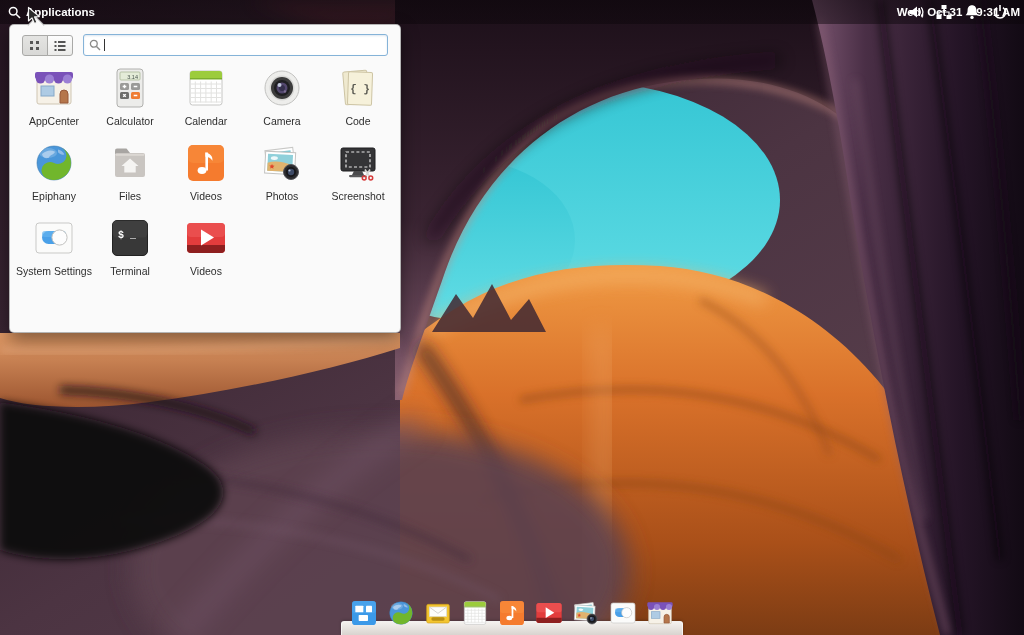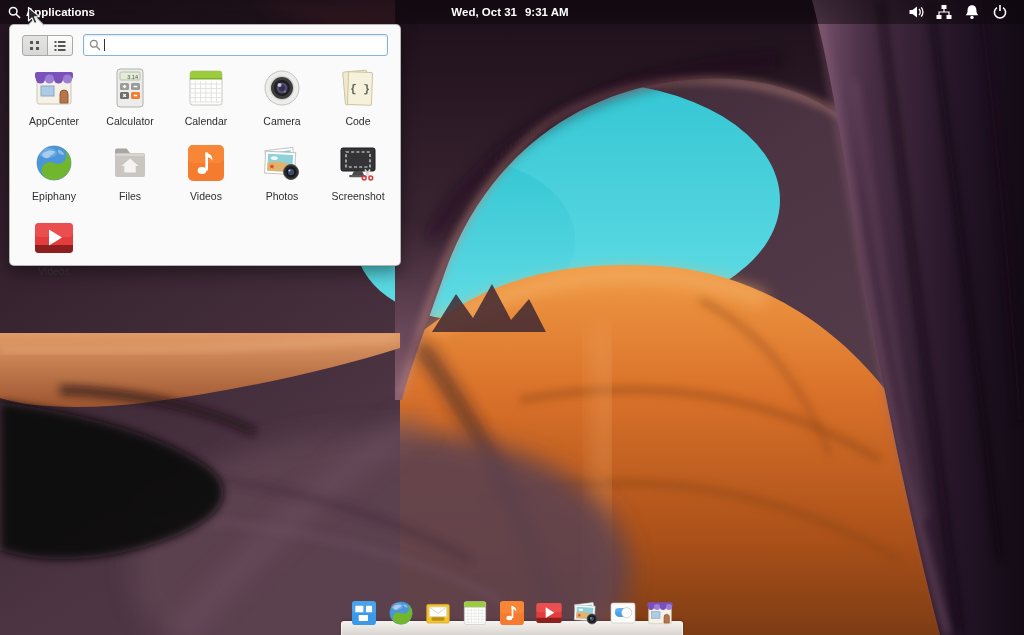--- a/index.html
+++ b/index.html
@@ -10,28 +10,28 @@
   }
   
   #wallpaper{position:absolute;inset:0;z-index:0;}
   
   .panel{
     position:absolute;top:0;left:0;right:0;height:24px;z-index:30;
     background:linear-gradient(rgba(10,5,9,.55),rgba(10,5,9,.45));
     color:#fff;display:flex;align-items:center;font-size:11.5px;font-weight:600;
   }
   .panel-left{display:flex;align-items:center;gap:5px;padding-left:8px;cursor:default;}
-  .panel-center{position:absolute;left:0;right:4px;display:flex;justify-content:center;gap:8px;pointer-events:none;}
+  .panel-center{position:absolute;left:0;right:4px;display:flex;justify-content:flex-end;gap:14px;pointer-events:none;}
   .panel-center span{pointer-events:auto;}
   .panel-right{margin-left:auto;display:flex;align-items:center;padding-right:10px;}
   .indicator{display:flex;align-items:center;justify-content:center;width:28px;height:24px;}
   .panel svg{display:block;}
   
   .launcher{
-    position:absolute;left:9px;top:24px;width:392px;height:242px;z-index:40;
+    position:absolute;left:9px;top:24px;width:392px;height:309px;z-index:40;
     background:#fafafa;border:1px solid rgba(0,0,0,.28);border-radius:5px;
     box-shadow:0 6px 18px rgba(0,0,0,.45);
     box-sizing:border-box;padding:9px 6px;
   }
   .launcher .arrow{
     position:absolute;top:-6px;left:20px;width:11px;height:11px;background:#fafafa;
     border-left:1px solid rgba(0,0,0,.28);border-top:1px solid rgba(0,0,0,.28);
     transform:rotate(45deg);
   }
   .topbar{display:flex;align-items:center;gap:10px;height:22px;margin:0 6px;}
@@ -424,20 +424,32 @@
       <div class="app-label">Photos</div>
     </div>
     <div class="app-cell">
       <svg class="ico">
           <use href="#i-screenshot"></use>
         </svg>
       <div class="app-label">Screenshot</div>
     </div>
     <div class="app-cell">
       <svg class="ico">
+          <use href="#i-settings"></use>
+        </svg>
+      <div class="app-label">System Settings</div>
+    </div>
+    <div class="app-cell">
+      <svg class="ico">
+          <use href="#i-terminal"></use>
+        </svg>
+      <div class="app-label">Terminal</div>
+    </div>
+    <div class="app-cell">
+      <svg class="ico">
           <use href="#i-videos"></use>
         </svg>
       <div class="app-label">Videos</div>
     </div>
   </div>
 </div>
 
 <div class="dock">
   <div class="dock-shelf"></div>
   <div class="dock-items">

